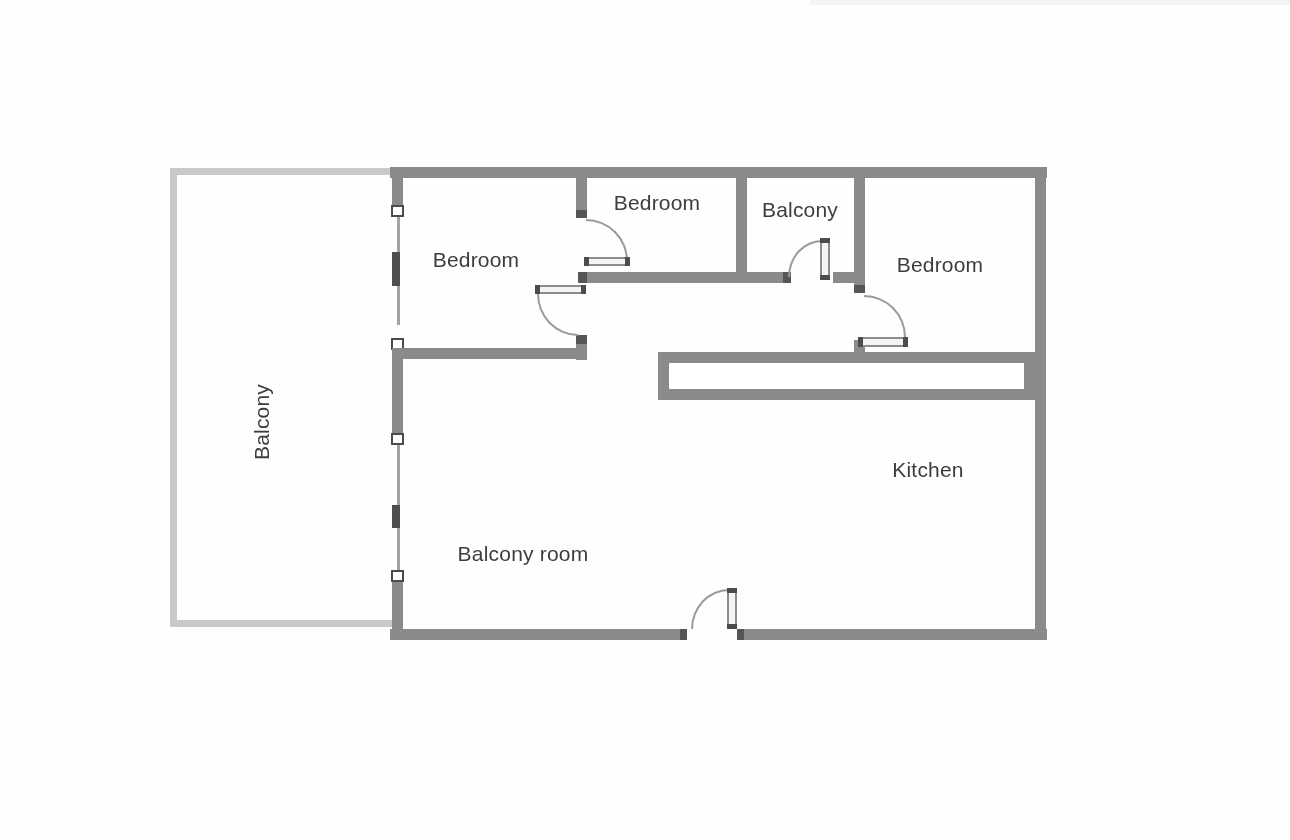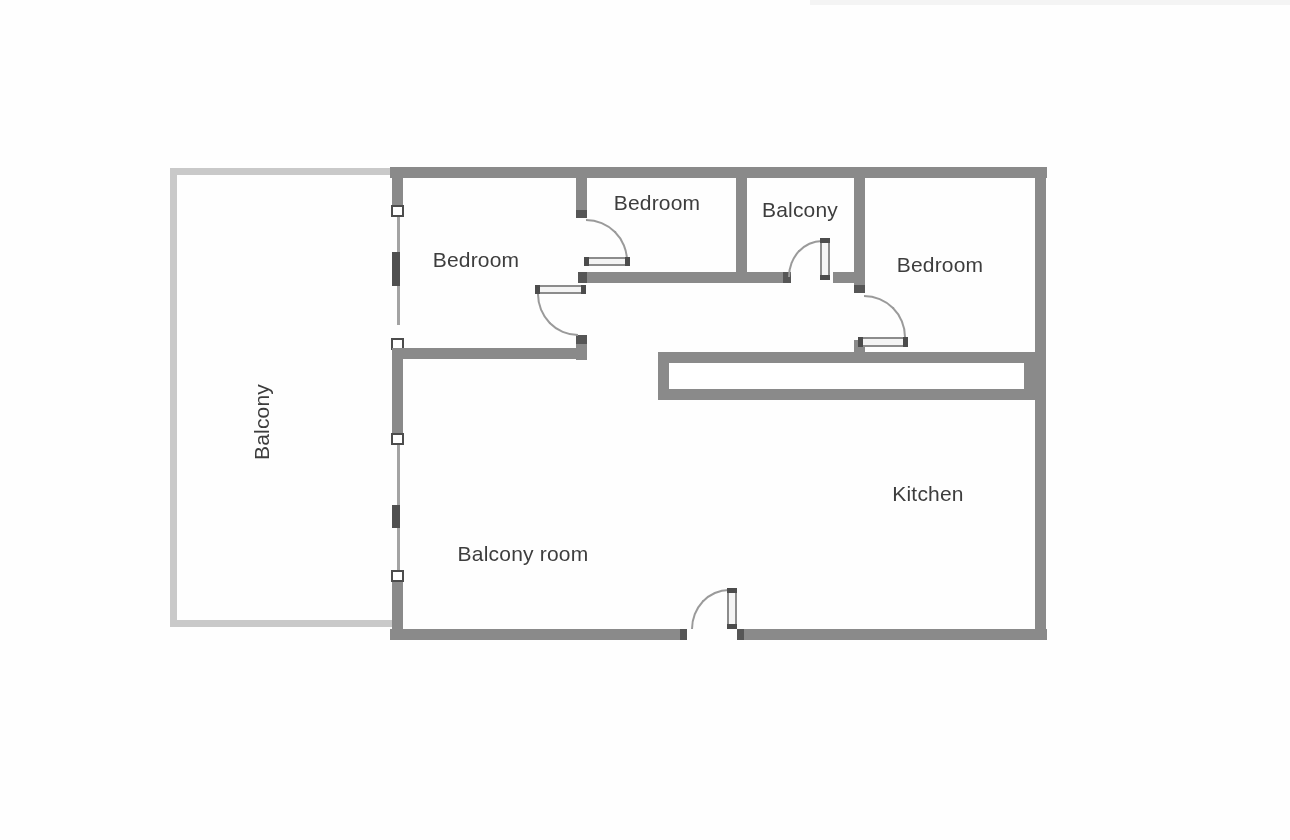--- a/index.html
+++ b/index.html
@@ -107,16 +107,16 @@
   <div class="leaf" style="left:727px;top:588px;width:10px;height:41px">
     <div class="leafcap capT"></div>
     <div class="leafcap capB"></div>
   </div>
 
   <div class="room-label vertical" style="left:262px;top:422px">Balcony</div>
   <div class="room-label" style="left:476px;top:260px">Bedroom</div>
   <div class="room-label" style="left:657px;top:203px">Bedroom</div>
   <div class="room-label" style="left:800px;top:210px">Balcony</div>
   <div class="room-label" style="left:940px;top:265px">Bedroom</div>
-  <div class="room-label" style="left:928px;top:494px">Kitchen</div>
+  <div class="room-label" style="left:928px;top:470px">Kitchen</div>
   <div class="room-label" style="left:523px;top:554px">Balcony room</div>
 
 </div>
 
 </body></html>

